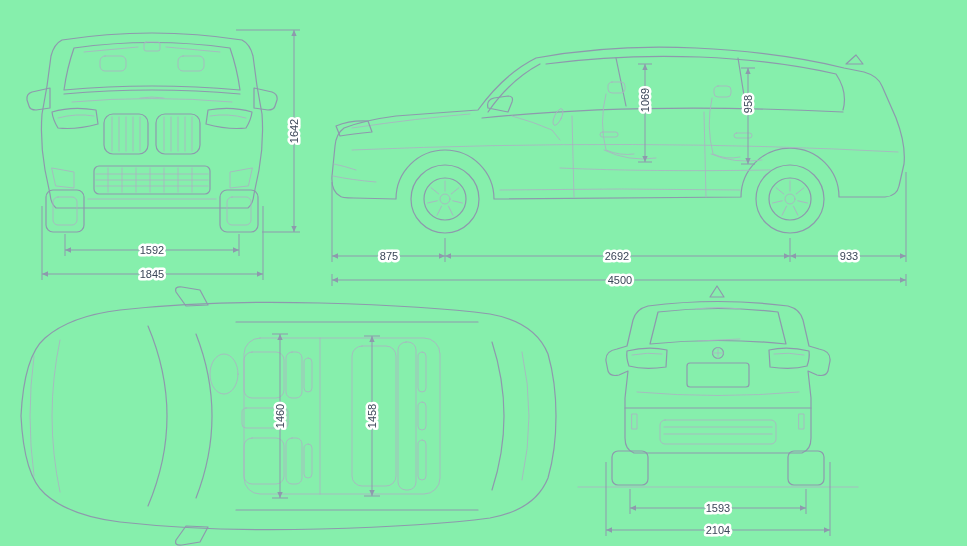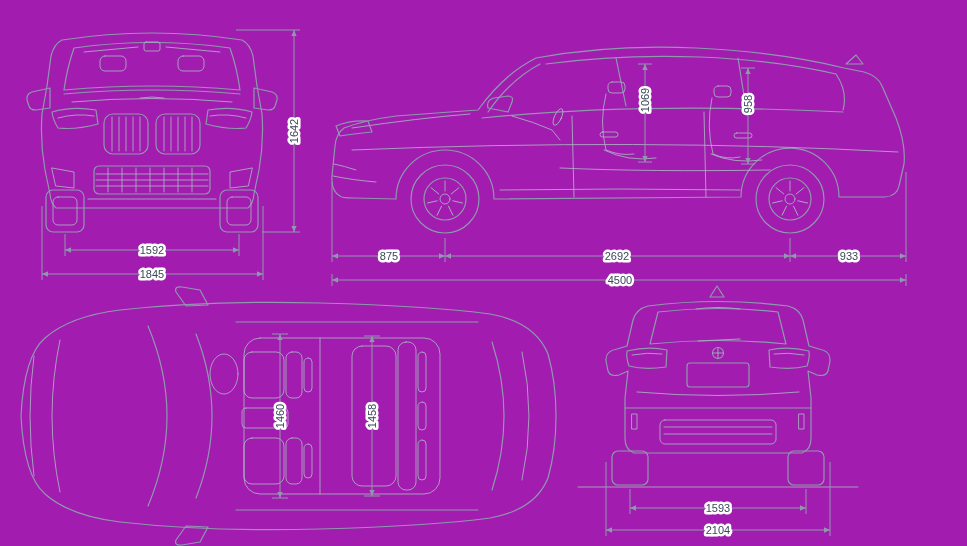--- a/index.html
+++ b/index.html
@@ -1,16 +1,16 @@
 <!DOCTYPE html>
 <html><head>
 <meta charset="utf-8">
 <style>
   html,body{margin:0;padding:0;background:#ffffff;}
-  .wrap{position:relative;width:967px;height:546px;background:#a21caf;overflow:hidden;
+  .wrap{position:relative;width:967px;height:546px;background:#86efac;overflow:hidden;
         font-family:"Liberation Sans",sans-serif;}
   svg{display:block;}
   .ln{fill:none;stroke:#8e99ad;stroke-width:1.2;stroke-linecap:round;stroke-linejoin:round;}
   .fin{fill:none;stroke:#aab3c2;stroke-width:0.85;stroke-linecap:round;stroke-linejoin:round;}
   .dl{fill:none;stroke:#8e99ad;stroke-width:1;stroke-linecap:butt;}
   .dim{font-family:"Liberation Sans",sans-serif;font-size:11px;fill:#3c4759;
        paint-order:stroke;stroke:#ffffff;stroke-width:5px;stroke-linejoin:round;
        text-anchor:middle;}
 </style>
 </head>

